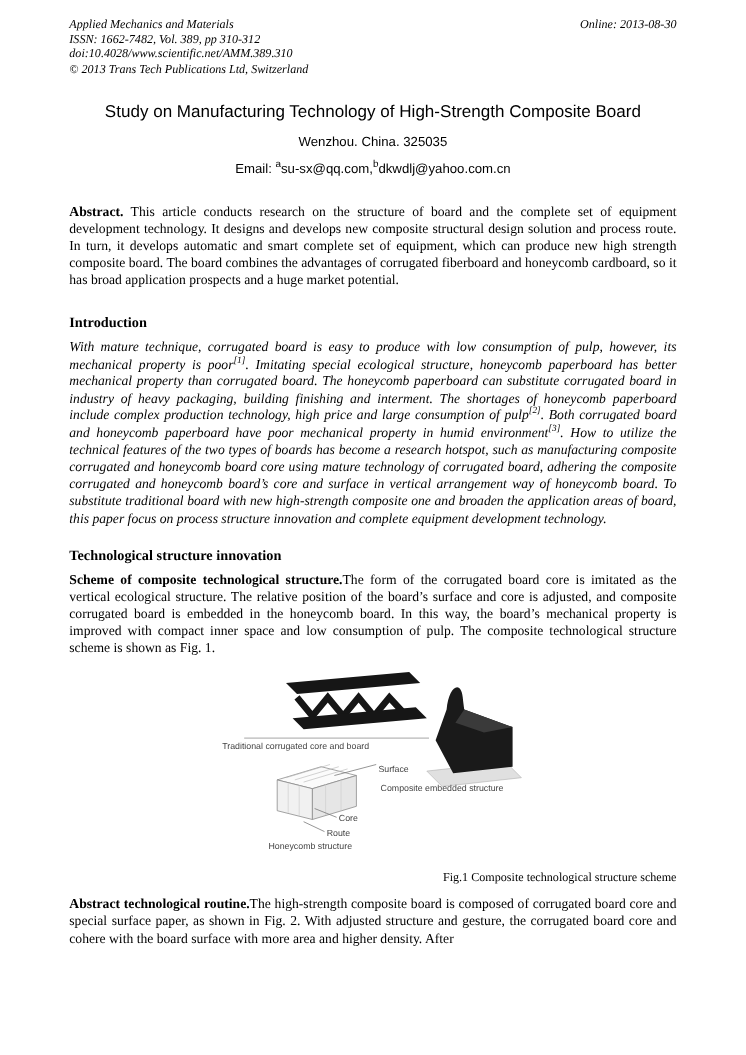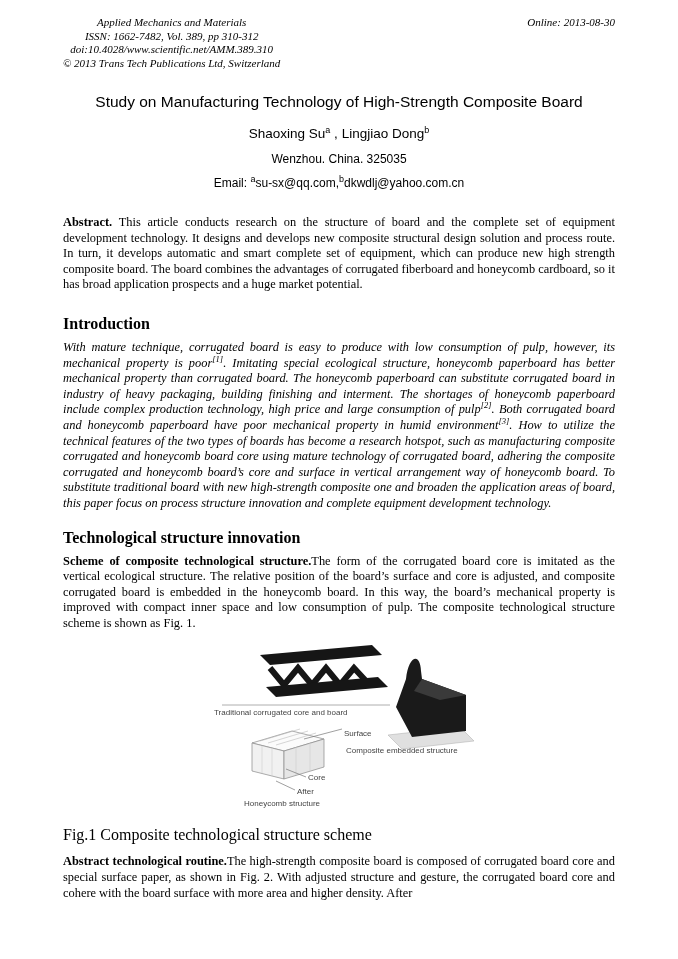--- a/index.html
+++ b/index.html
@@ -9,21 +9,21 @@
     width: 678px; height: 959px;
     background: #ffffff;
     padding: 16px 63px 0 63px;
     font-family: "Liberation Serif", serif;
     color: #000;
     overflow: hidden;
     position: relative;
   }
   .header-row {
     display: flex; justify-content: space-between; align-items: flex-start;
-    font-style: italic; font-size: 11px; line-height: 13.5px; text-align: center;
+    font-style: italic; font-size: 11px; line-height: 13.5px;
   }
   .header-left div { white-space: nowrap; }
   .paper-title {
     font-family: "Liberation Sans", sans-serif;
     font-weight: normal; font-size: 15.5px; line-height: 19px;
     text-align: center; margin-top: 22px;
   }
   .authors {
     font-family: "Liberation Sans", sans-serif;
     font-size: 13.5px; text-align: center; margin-top: 15px;
@@ -40,63 +40,60 @@
   .keywords-line {
     font-family: "Liberation Sans", sans-serif;
     font-size: 12px; margin-top: 24px;
   }
   .bold { font-weight: bold; }
   .para {
     font-size: 12.4px; line-height: 15.6px; text-align: justify;
   }
   .abstract-para { margin-top: 25px; }
   .section-heading {
-    font-weight: bold; font-size: 16px;
+    font-weight: bold; font-size: 13px;
   }
   .h-intro { margin-top: 22px; }
   .intro-para { margin-top: 7px; font-style: italic; }
   .h-tech { margin-top: 17px; }
   .scheme-para { margin-top: 7px; }
   .routine-para { margin-top: 10px; }
   .ref-sup { font-size: 8.5px; }
   .figure-wrap {
     width: 330px; height: 172px;
     margin: 8px auto 0 auto;
     position: relative;
   }
   .fig-label {
     position: absolute;
     font-family: "Liberation Sans", sans-serif;
     font-size: 8px; line-height: 9px; color: #444;
     white-space: nowrap;
   }
   .figure-caption {
-    text-align: left; font-size: 16px; margin-top: 15px;
+    text-align: right; font-size: 11px; margin-top: 15px;
   }
 </style>
 </head>
 <body>
 
 <div class="page">
 
   <div class="header-row">
     <div class="header-left">
       <div>Applied Mechanics and Materials</div>
       <div>ISSN: 1662-7482, Vol. 389, pp 310-312</div>
       <div>doi:10.4028/www.scientific.net/AMM.389.310</div>
       <div>© 2013 Trans Tech Publications Ltd, Switzerland</div>
     </div>
     <div class="header-right">Online: 2013-08-30</div>
   </div>
 
   <div class="paper-title">Study on Manufacturing Technology of High-Strength Composite Board</div>
 
-  <div class="authors">
-    <span>Shaoxing Su</span><sup>a</sup><span> , </span><span>Lingjiao Dong</span><sup>b</sup>
-  </div>
 
   <div class="affiliation">
     <div>Wenzhou. China. 325035</div>
   </div>
 
   <div class="email-line">
     <span>Email: </span><sup>a</sup><span>su-sx@qq.com,</span><sup>b</sup><span>dkwdlj@yahoo.com.cn</span>
   </div>
 
 
@@ -140,24 +137,24 @@
         <line x1="132" y1="138" x2="112" y2="130" stroke="#777" stroke-width="0.7"></line>
         <line x1="121" y1="151" x2="102" y2="142" stroke="#777" stroke-width="0.7"></line>
       </g>
 
       <g>
         <polygon points="214,96 286,88 300,102 228,110" fill="#e0e0e0" stroke="#aaa" stroke-width="0.5"></polygon>
         <path d="M 232,40 C 234,18 246,12 247,32 L 248,40 L 292,56 L 292,92 L 238,98 L 222,68 Z" fill="#1a1a1a"></path>
         <polygon points="248,40 292,56 266,61 240,52" fill="#3a3a3a"></polygon>
       </g>
     </svg>
-    <span class="fig-label" style="left:40px; top:69px;">Traditional corrugated core and board</span>
+    <span class="fig-label" style="left:28px; top:69px;">Traditional corrugated core and board</span>
     <span class="fig-label" style="left:170px; top:90px;">Surface</span>
     <span class="fig-label" style="left:134px; top:134px;">Core</span>
-    <span class="fig-label" style="left:123px; top:148px;">After</span>
+    <span class="fig-label" style="left:123px; top:148px;">Route</span>
     <span class="fig-label" style="left:70px; top:160px;">Honeycomb structure</span>
     <span class="fig-label" style="left:172px; top:107px;">Composite embedded structure</span>
   </div>
 
   <div class="figure-caption">Fig.1 Composite technological structure scheme</div>
 
   <div class="para routine-para">
     <span class="bold">Abstract technological routine.</span><span>The high-strength composite board is composed of corrugated board core and special surface paper, as shown in Fig. 2. With adjusted structure and gesture, the corrugated board core and cohere with the board surface with more area and higher density. After</span>
   </div>
 

